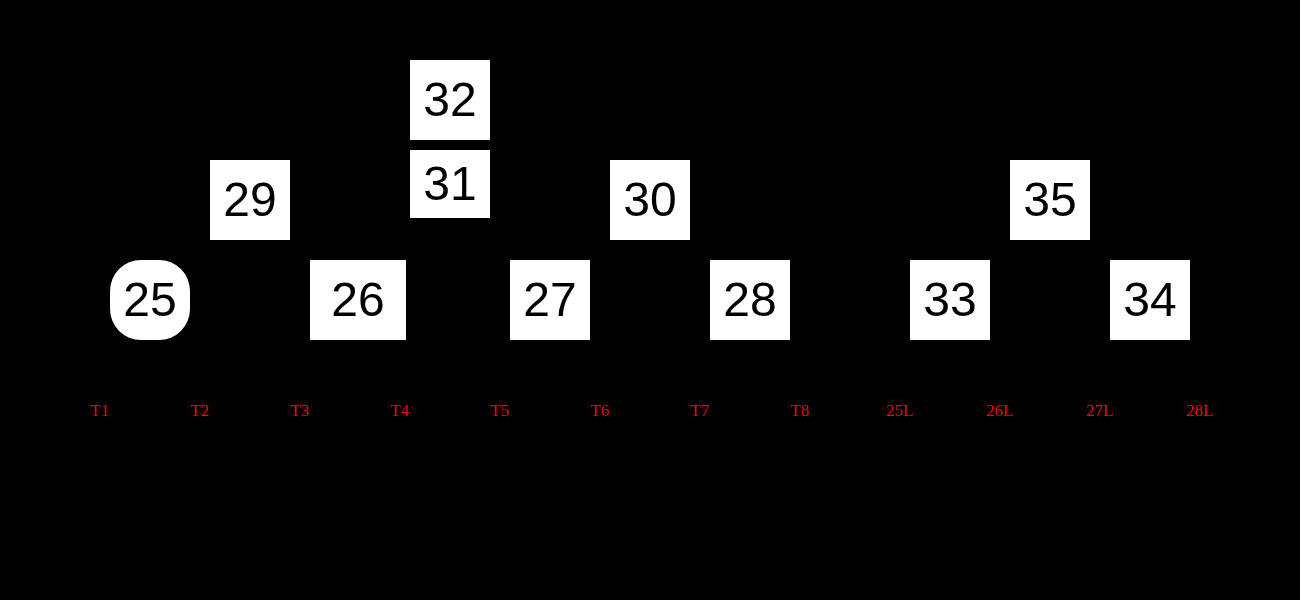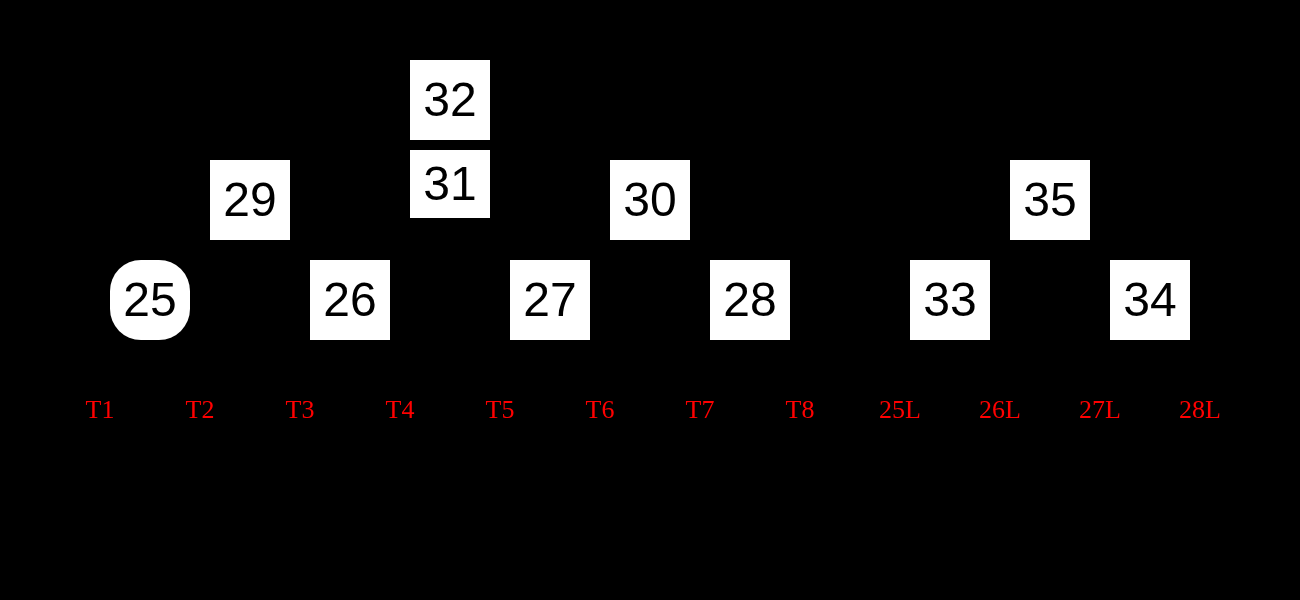--- a/index.html
+++ b/index.html
@@ -23,37 +23,37 @@
     font-family: "Liberation Sans", sans-serif;
     line-height: 1;
     box-sizing: border-box;
     text-align: right;
   }
   .leaf-label {
     position: absolute;
     transform: translate(-50%, -50%);
     color: var(--leaf-color, #ff0000);
     font-family: "Liberation Serif", serif;
-    font-size: 26px;
+    font-size: 17px;
     line-height: 1;
     white-space: nowrap;
     text-align: center;
   }
 </style>
 </head>
 <body>
 
 <div id="stage" style="width: 1300px; height: 600px;">
     <div class="node" style="left: 410px; top: 60px; width: 80px; height: 80px;">32</div>
     <div class="node" style="left: 410px; top: 150px; width: 80px; height: 68px;">31</div>
     <div class="node" style="left: 210px; top: 160px; width: 80px; height: 80px;">29</div>
     <div class="node" style="left: 610px; top: 160px; width: 80px; height: 80px;">30</div>
     <div class="node" style="left: 1010px; top: 160px; width: 80px; height: 80px;">35</div>
     <div class="node" style="left: 110px; top: 260px; width: 80px; height: 80px; border-radius: 31px;">25</div>
-    <div class="node" style="left: 310px; top: 260px; width: 80px; height: 80px;">26</div>
+    <div class="node" style="left: 310px; top: 260px; width: 96px; height: 80px;">26</div>
     <div class="node" style="left: 510px; top: 260px; width: 80px; height: 80px;">27</div>
     <div class="node" style="left: 710px; top: 260px; width: 80px; height: 80px;">28</div>
     <div class="node" style="left: 910px; top: 260px; width: 80px; height: 80px;">33</div>
     <div class="node" style="left: 1110px; top: 260px; width: 80px; height: 80px;">34</div>
     <span class="leaf-label" style="left: 100px; top: 410px;">T1</span>
     <span class="leaf-label" style="left: 200px; top: 410px;">T2</span>
     <span class="leaf-label" style="left: 300px; top: 410px;">T3</span>
     <span class="leaf-label" style="left: 400px; top: 410px;">T4</span>
     <span class="leaf-label" style="left: 500px; top: 410px;">T5</span>
     <span class="leaf-label" style="left: 600px; top: 410px;">T6</span>

